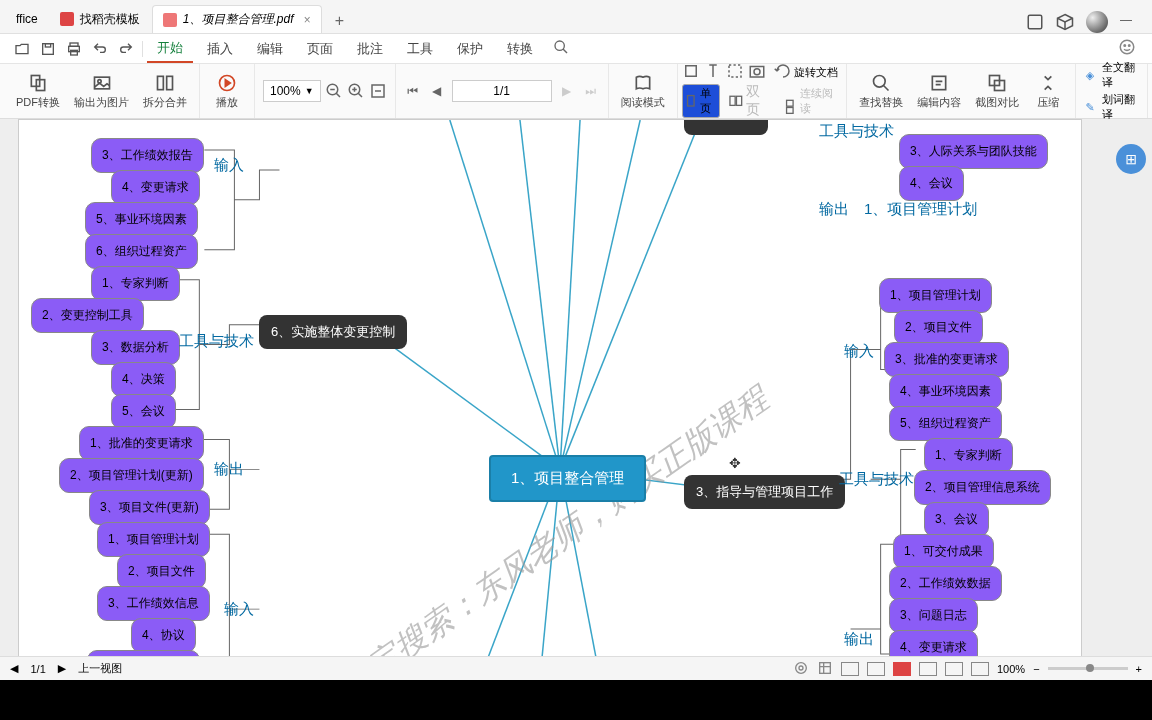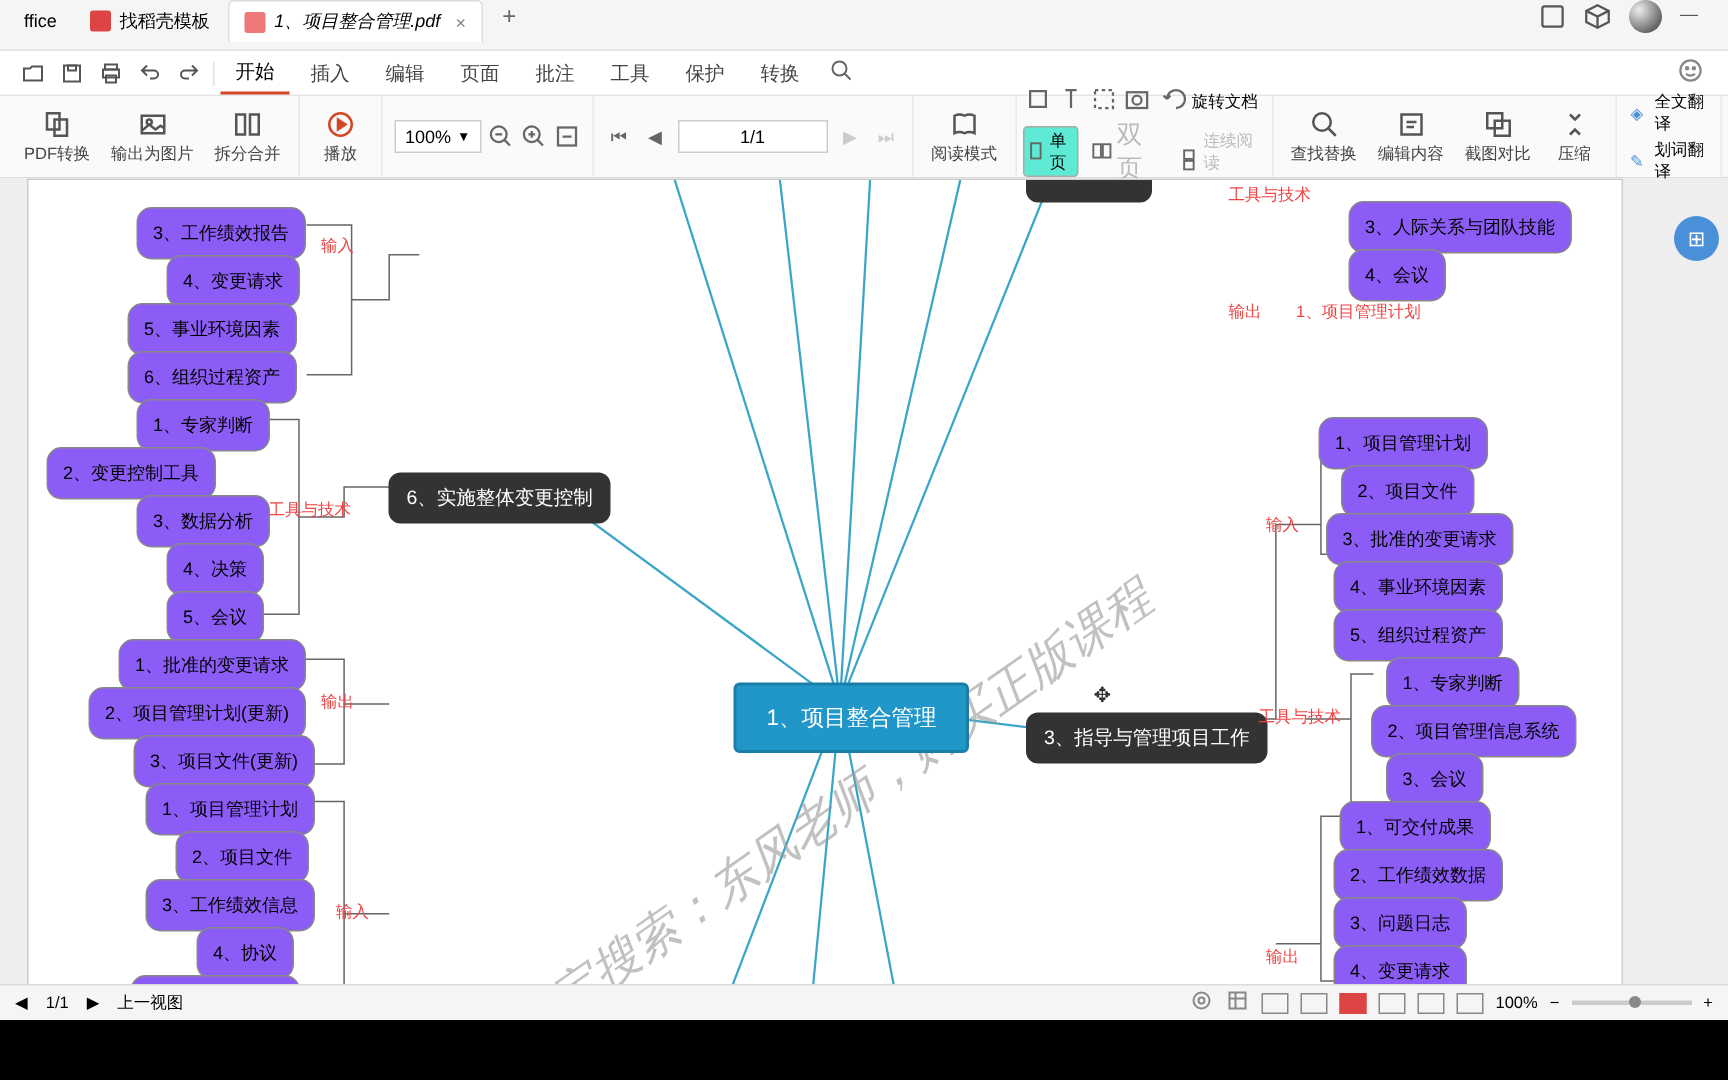--- a/index.html
+++ b/index.html
@@ -1,36 +1,36 @@
 <!DOCTYPE html>
 <html><head>
 <meta charset="utf-8">
 <style>
 * { margin: 0; padding: 0; box-sizing: border-box; }
 body { font-family: "Microsoft YaHei", sans-serif; font-size: 12px; background: #fff; width: 1152px; height: 720px; overflow: hidden; position: relative; }
 
 
-.tabs-row { height: 34px; display: flex; align-items: flex-start; background: #f5f5f5; border-bottom: 1px solid #e0e0e0; padding: 0 6px; }
+.tabs-row { height: 34px; display: flex; align-items: flex-end; background: #f5f5f5; border-bottom: 1px solid #e0e0e0; padding: 0 6px; }
 .tab { display: flex; align-items: center; height: 28px; padding: 0 10px; margin-right: 2px; border-radius: 4px 4px 0 0; font-size: 12px; gap: 6px; }
 .tab.active { background: #fff; border: 1px solid #ddd; border-bottom: none; font-style: italic; }
 .tab-icon { width: 14px; height: 14px; display: inline-block; }
 .tab-icon.red { background: #d44; border-radius: 2px; }
 .tab-icon.pink { background: #e77; border-radius: 2px; }
 .tab-close { color: #888; margin-left: 4px; cursor: pointer; }
 .tab-add { width: 24px; height: 24px; display: flex; align-items: center; justify-content: center; color: #666; font-size: 16px; cursor: pointer; margin-left: 4px; }
 .tabs-right { margin-left: auto; display: flex; align-items: center; gap: 12px; padding-right: 8px; }
 .tabs-right .ico { width: 18px; height: 18px; display: inline-block; color: #555; }
 .avatar { width: 22px; height: 22px; border-radius: 50%; background: radial-gradient(circle at 30% 30%, #eee, #333); }
 
 
 .menu-bar { height: 30px; display: flex; align-items: center; background: #fff; border-bottom: 1px solid #e5e5e5; padding: 0 6px; gap: 4px; }
 .menu-icons { display: flex; gap: 10px; padding: 0 8px; border-right: 1px solid #e0e0e0; }
 .menu-icons svg, .menu-icons .ico { width: 16px; height: 16px; color: #555; }
 .menu-item { padding: 4px 10px; color: #444; font-size: 13px; cursor: pointer; }
-.menu-item.active { color: #000000; font-weight: 500; border-bottom: 2px solid #d24726; }
+.menu-item.active { color: #15803d; font-weight: 500; border-bottom: 2px solid #d24726; }
 .menu-search { margin-left: 6px; color: #666; }
 .menu-right { margin-left: auto; padding-right: 10px; color: #888; }
 
 
 .ribbon { height: 55px; display: flex; align-items: stretch; background: #fafafa; border-bottom: 1px solid #ddd; padding: 0 4px; }
 .ribbon-group { display: flex; flex-direction: column; align-items: center; justify-content: center; padding: 2px 8px; border-right: 1px solid #e8e8e8; }
 .ribbon-group.row { flex-direction: row; gap: 6px; }
 .ribbon-btn { display: flex; flex-direction: column; align-items: center; justify-content: center; gap: 2px; padding: 2px 4px; cursor: pointer; min-width: 38px; }
 .ribbon-btn .ico { width: 20px; height: 20px; color: #555; display: flex; align-items: center; justify-content: center; }
 .ribbon-btn .lbl { font-size: 11px; color: #444; white-space: nowrap; }
@@ -40,21 +40,21 @@
 
 
 .canvas-wrap { position: absolute; top: 119px; left: 0; right: 0; bottom: 40px; background: #eee; }
 .page { position: absolute; left: 18px; right: 70px; top: 0; bottom: 0; background: #fff; border: 1px solid #ccc; overflow: hidden; }
 .page svg { width: 100%; height: 100%; }
 
 
 .node-box { position: absolute; border: 1px solid #888; border-radius: 10px; padding: 8px 10px; font-size: 12px; background: #8b5cf6; white-space: nowrap; }
 .node-dark { position: absolute; background: #333; color: #fff; border-radius: 8px; padding: 8px 12px; font-size: 13px; white-space: nowrap; }
 .node-center { position: absolute; background: #2196c9; color: #fff; border-radius: 4px; padding: 12px 20px; font-size: 15px; font-weight: 500; white-space: nowrap; border: 2px solid #1a7fa8; }
-.conn-label { position: absolute; font-size: 11px; color: #ef4444; white-space: nowrap; }
+.conn-label { position: absolute; font-size: 15px; color: #0369a1; white-space: nowrap; }
 
 .watermark { position: absolute; color: #999; font-size: 32px; transform: rotate(-35deg); pointer-events: none; opacity: 0.6; font-family: serif; font-style: italic; }
 
 .float-btn { position: absolute; right: 6px; top: 144px; width: 30px; height: 30px; border-radius: 50%; background: #4a90d9; color: #fff; display: flex; align-items: center; justify-content: center; font-size: 14px; }
 
 
 .status-bar { position: absolute; bottom: 40px; left: 0; right: 0; transform: translateY(100%); height: 24px; background: #f5f5f5; border-top: 1px solid #ddd; display: flex; align-items: center; padding: 0 10px; font-size: 11px; gap: 12px; }
 .status-bar { bottom: 16px; transform: none; }
 .black-bar { position: absolute; bottom: 0; left: 0; right: 0; height: 40px; background: #000; }
 .status-right { margin-left: auto; display: flex; align-items: center; gap: 8px; }
@@ -244,36 +244,36 @@
       <div style="display:flex;align-items:flex-end;gap:2px;padding:0 4px">
           <span class="sm-ico">
             <svg viewBox="0 0 24 24" fill="none" stroke="currentColor" stroke-width="2">
               <path d="M4 12 A8 8 0 1 1 12 20 M4 12 L1 9 M4 12 L7 9"></path>
             </svg>
           </span>
           <span style="font-size:11px">旋转文档</span>
         </div>
     </div>
     <div style="display:flex;gap:4px;align-items:center;margin-top:2px">
-      <div style="display:flex;align-items:center;gap:2px;padding:1px 0;border:1px solid #aaa;border-radius:3px;background:#5eead4">
+      <div style="display:flex;align-items:center;gap:2px;padding:1px 0;border:1px solid #aaa;border-radius:3px;background:#1d4ed8">
           <span class="sm-ico">
             <svg viewBox="0 0 24 24" fill="none" stroke="currentColor" stroke-width="2">
               <rect x="7" y="4" width="10" height="16"></rect>
             </svg>
           </span>
           <span style="font-size:11px">单页</span>
         </div>
       <div style="display:flex;align-items:center;gap:2px;padding:1px 4px;color:#bbb">
           <span class="sm-ico">
             <svg viewBox="0 0 24 24" fill="none" stroke="currentColor" stroke-width="2">
               <rect x="3" y="5" width="8" height="14"></rect>
               <rect x="13" y="5" width="8" height="14"></rect>
             </svg>
           </span>
-          <span style="font-size:17px">双页</span>
+          <span style="font-size:14px">双页</span>
         </div>
       <div style="display:flex;align-items:flex-end;gap:2px;padding:1px 4px;color:#bbb">
           <span class="sm-ico">
             <svg viewBox="0 0 24 24" fill="none" stroke="currentColor" stroke-width="2">
               <rect x="7" y="2" width="10" height="9"></rect>
               <rect x="7" y="13" width="10" height="9"></rect>
             </svg>
           </span>
           <span style="font-size:11px">连续阅读</span>
         </div>

